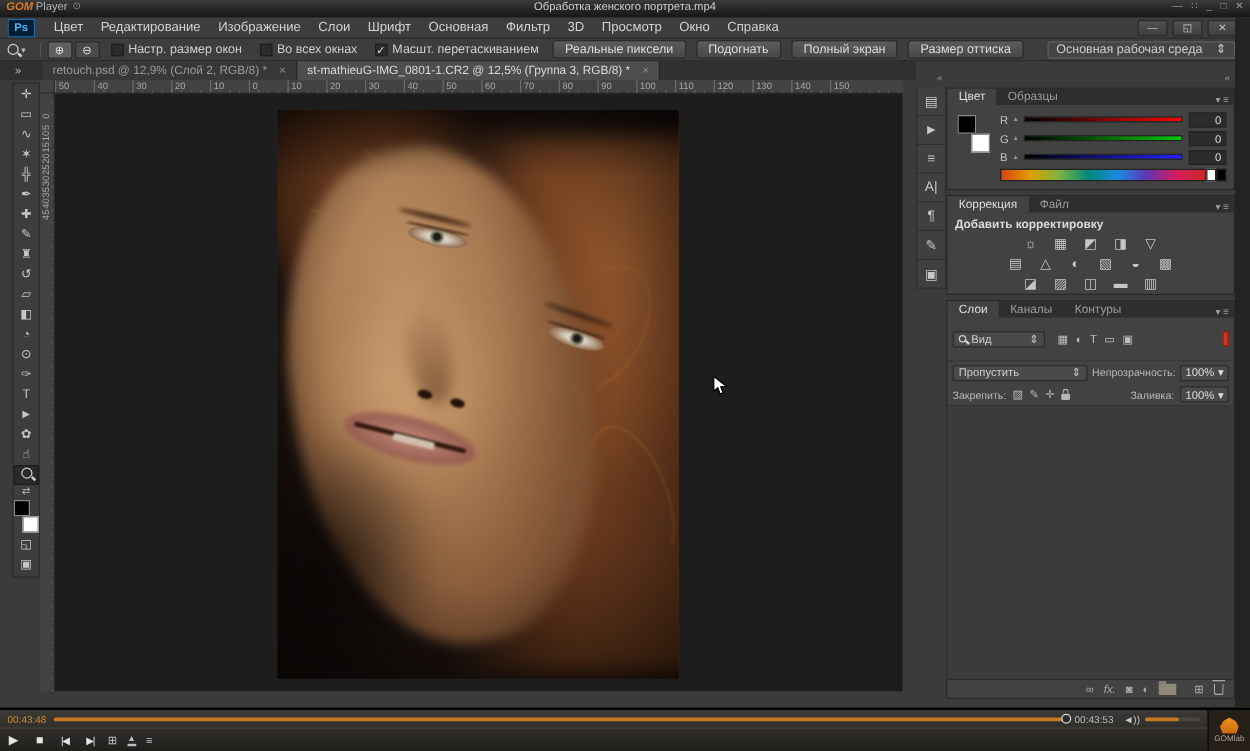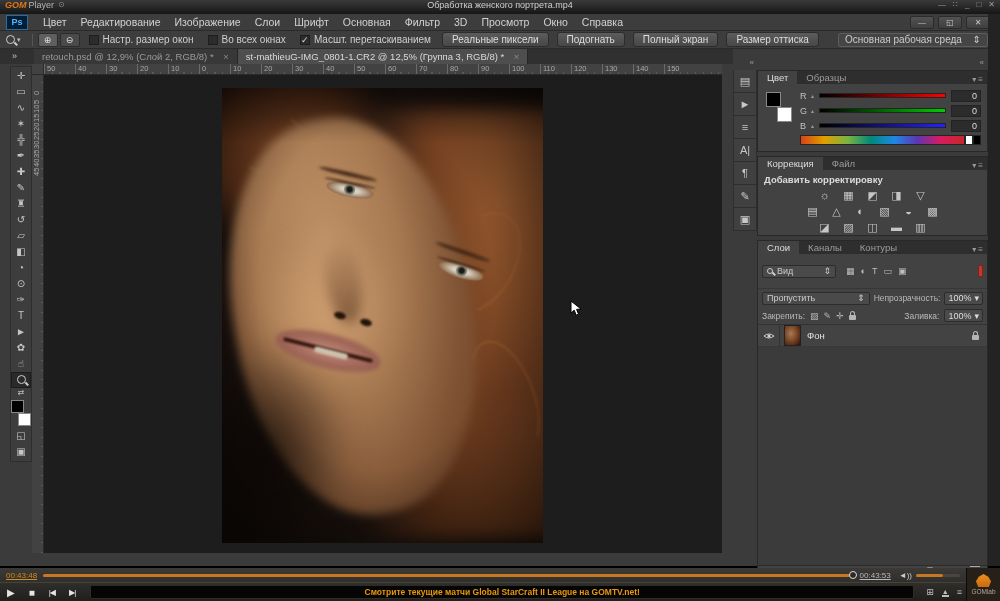--- a/index.html
+++ b/index.html
@@ -216,21 +216,21 @@
 
   .right-edge{position:absolute;left:988px;top:0;width:12px;height:552px;background:#232323;}
 
   
   .cursor{position:absolute;left:570px;top:286px;z-index:50;}
 
   
   .gom-bottom{position:absolute;left:0;top:568px;width:1000px;height:33px;
     background:linear-gradient(#3c3a36,#211f1c);}
   .seek-row{position:absolute;left:0;top:0;width:966px;height:14px;display:flex;align-items:center;}
-  .time{font-size:8px;color:#d08a20;padding:0 6px;white-space:nowrap;text-decoration:underline;}
+  .time{font-size:8px;color:#d08a20;padding:0 6px;white-space:nowrap;}
   .time.total{color:#b9b9b9;}
   .seek-track{flex:1;height:3px;background:#c87820;border-radius:2px;position:relative;}
   .playhead{position:absolute;right:-3px;top:-3px;width:8px;height:8px;border-radius:50%;
     background:#2a2a2a;border:1.5px solid #ddd;}
   .vol-ico{color:#c9c9c9;font-size:8px;margin:0 4px 0 2px;}
   .vol-track{width:44px;height:3px;background:#4a453e;border-radius:2px;margin-right:6px;position:relative;}
   .vol-fill{position:absolute;left:0;top:0;height:3px;width:62%;background:#c87820;border-radius:2px;}
   .ctrl-row{position:absolute;left:0;top:14px;width:966px;height:19px;display:flex;align-items:center;
     border-top:1px solid #454239;}
   .pbtn{color:#e4e4e4;font-size:10px;margin:0 7px;}
@@ -568,31 +568,20 @@
             <span>✛</span>
             <span class="lockicon"></span>
           </span>
           <span class="spacer"></span>
           <span class="lay-label">Заливка:</span>
           <span class="val-box">
             <span>100%</span>
             <span>▾</span>
           </span>
         </div>
-        <div class="layer-row">
-          <span class="eye-cell">
-            <svg width="12" height="8" viewBox="0 0 12 8">
-                <path d="M1 4 Q6 0 11 4 Q6 8 1 4 Z" fill="none" stroke="#cfcfcf" stroke-width="1"></path>
-                <circle cx="6" cy="4" r="1.6" fill="#cfcfcf"></circle>
-              </svg>
-          </span>
-          <span class="thumb"></span>
-          <span class="layer-name">Фон</span>
-          <span class="lockicon row-lock"></span>
-        </div>
         <div class="layers-empty"></div>
         <div class="layers-bottom">
           <span>∞</span>
           <span class="fx">fx.</span>
           <span>◙</span>
           <span>◐</span>
           <span class="foldericon"></span>
           <span>⊞</span>
           <span class="trash"></span>
         </div>
@@ -618,23 +607,20 @@
       <span class="vol-ico">◄))</span>
       <span class="vol-track">
           <span class="vol-fill"></span>
         </span>
     </div>
     <div class="ctrl-row">
       <span class="pbtn">▶</span>
       <span class="pbtn">■</span>
       <span class="pbtn small">|◀</span>
       <span class="pbtn small">▶|</span>
-      <span class="ticker">
-        <span>Смотрите текущие матчи Global StarCraft II League на GOMTV.net!</span>
-      </span>
       <span class="rbtn">⊞</span>
       <span class="rbtn eject">▲</span>
       <span class="rbtn">≡</span>
     </div>
     <div class="gomlab">
       <span class="flame"></span>
       <span>GOMlab</span>
     </div>
   </div>
 

